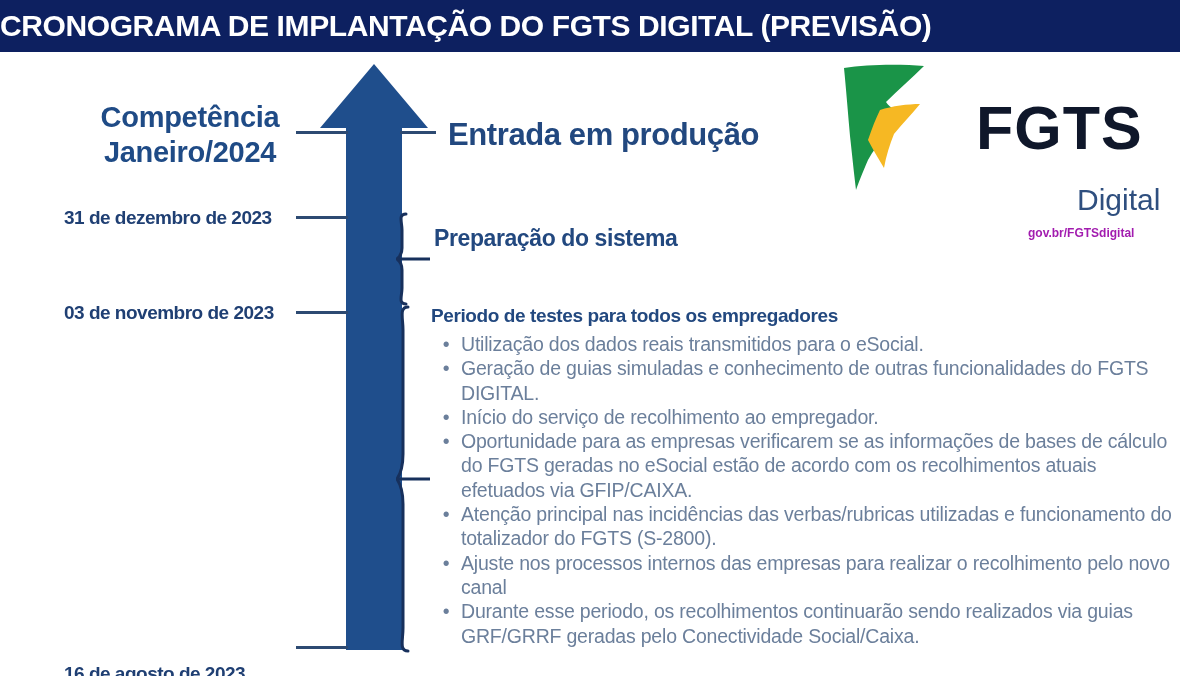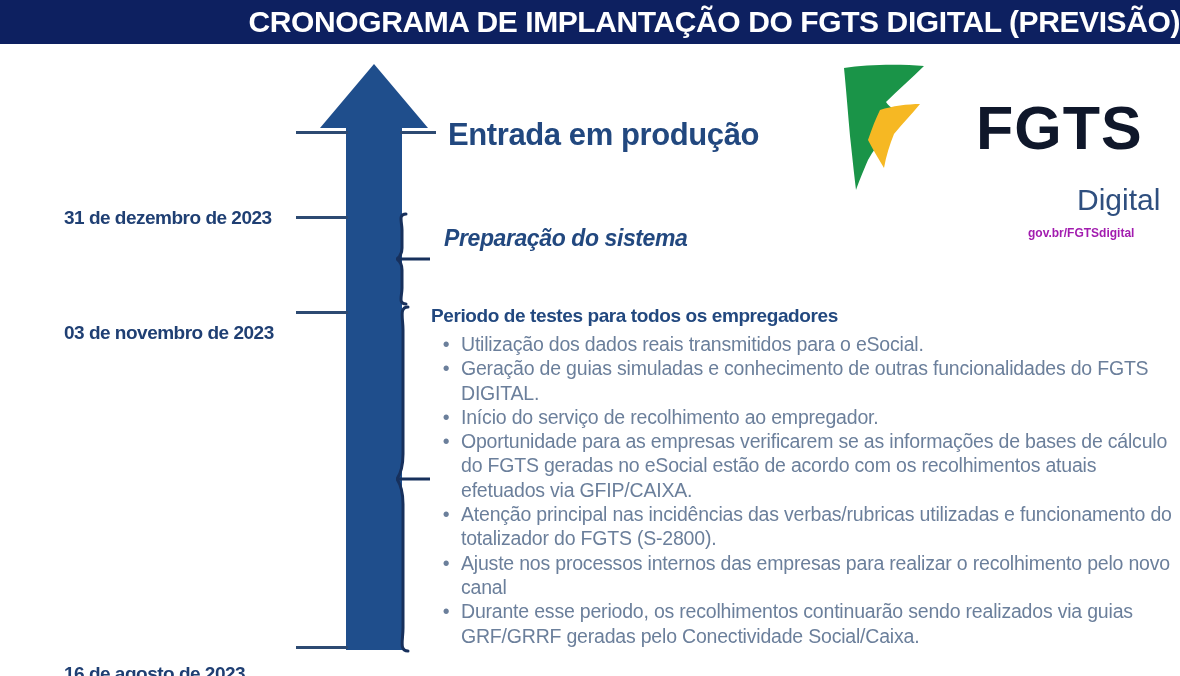--- a/index.html
+++ b/index.html
@@ -17,25 +17,25 @@
     width: 1180px;
     height: 676px;
     background: #ffffff;
   }
 
   
   #header-bar {
     position: absolute;
     left: 0; top: 0;
     width: 1180px;
-    height: 44px;
+    height: 52px;
     background: #0d2060;
     display: flex;
     align-items: center;
-    justify-content: flex-end;
+    justify-content: flex-start;
   }
   #header-title {
     color: #ffffff;
     font-size: 30px;
     font-weight: bold;
     letter-spacing: -0.4px;
     white-space: nowrap;
     font-family: "Liberation Sans", sans-serif;
   }
 
@@ -86,28 +86,27 @@
     top: 117px;
     color: #22487f;
     font-size: 31px;
     font-weight: bold;
     letter-spacing: -0.4px;
     white-space: nowrap;
   }
 
   #preparacao {
     position: absolute;
-    left: 444px;
+    left: 434px;
     top: 225px;
     color: #22487f;
     font-size: 23px;
     font-weight: bold;
     letter-spacing: -0.4px;
     white-space: nowrap;
-    font-style: italic;
   }
 
   #periodo-heading {
     position: absolute;
     left: 431px;
     top: 305px;
     color: #22487f;
     font-size: 19px;
     font-weight: bold;
     letter-spacing: -0.4px;
@@ -199,24 +198,28 @@
   <svg id="arrow-svg" viewBox="0 0 112 596" preserveAspectRatio="none">
     <polygon points="56,4 110,68 84,68 84,590 28,590 28,68 2,68" fill="#1f4e8c"></polygon>
   </svg>
 
   <div class="connector" style="left:296px; top:131px; width:52px;"></div>
   <div class="connector" style="left:400px; top:131px; width:36px;"></div>
   <div class="connector" style="left:296px; top:216px; width:52px;"></div>
   <div class="connector" style="left:296px; top:311px; width:52px;"></div>
   <div class="connector" style="left:296px; top:646px; width:52px;"></div>
 
+  <div id="competencia">
+    <div>Competência</div>
+    <div>Janeiro/2024</div>
+  </div>
 
   <div class="date-label" style="left:64px; top:207px; width:232px;">31 de dezembro de 2023</div>
 
-  <div class="date-label" style="left:64px; top:302px; width:232px;margin-top:20px;">03 de novembro de 2023</div>
+  <div class="date-label" style="left:64px; top:302px; width:232px;">03 de novembro de 2023</div>
 
   <div class="date-label" style="left:64px; top:637px; width:232px;margin-top:26px;">16 de agosto de 2023</div>
 
   <svg class="brace-svg" style="left:396px; top:212px; width:34px; height:94px;" viewBox="0 0 34 94" preserveAspectRatio="none">
     <path d="M10,2 C2,2 6,10 6,18 L6,36 C6,44 2,46 1,47 C2,48 6,50 6,58 L6,76 C6,84 2,92 10,92" fill="none" stroke="#17305c" stroke-width="3" stroke-linecap="round"></path>
     <line x1="1" y1="47" x2="34" y2="47" stroke="#17305c" stroke-width="3"></line>
   </svg>
 
   <svg class="brace-svg" style="left:396px; top:304px; width:34px; height:350px;" viewBox="0 0 34 350" preserveAspectRatio="none">
     <path d="M12,3 C3,3 7,14 7,26 L7,150 C7,166 3,172 1,175 C3,178 7,184 7,200 L7,324 C7,336 3,347 12,347" fill="none" stroke="#17305c" stroke-width="3" stroke-linecap="round"></path>

